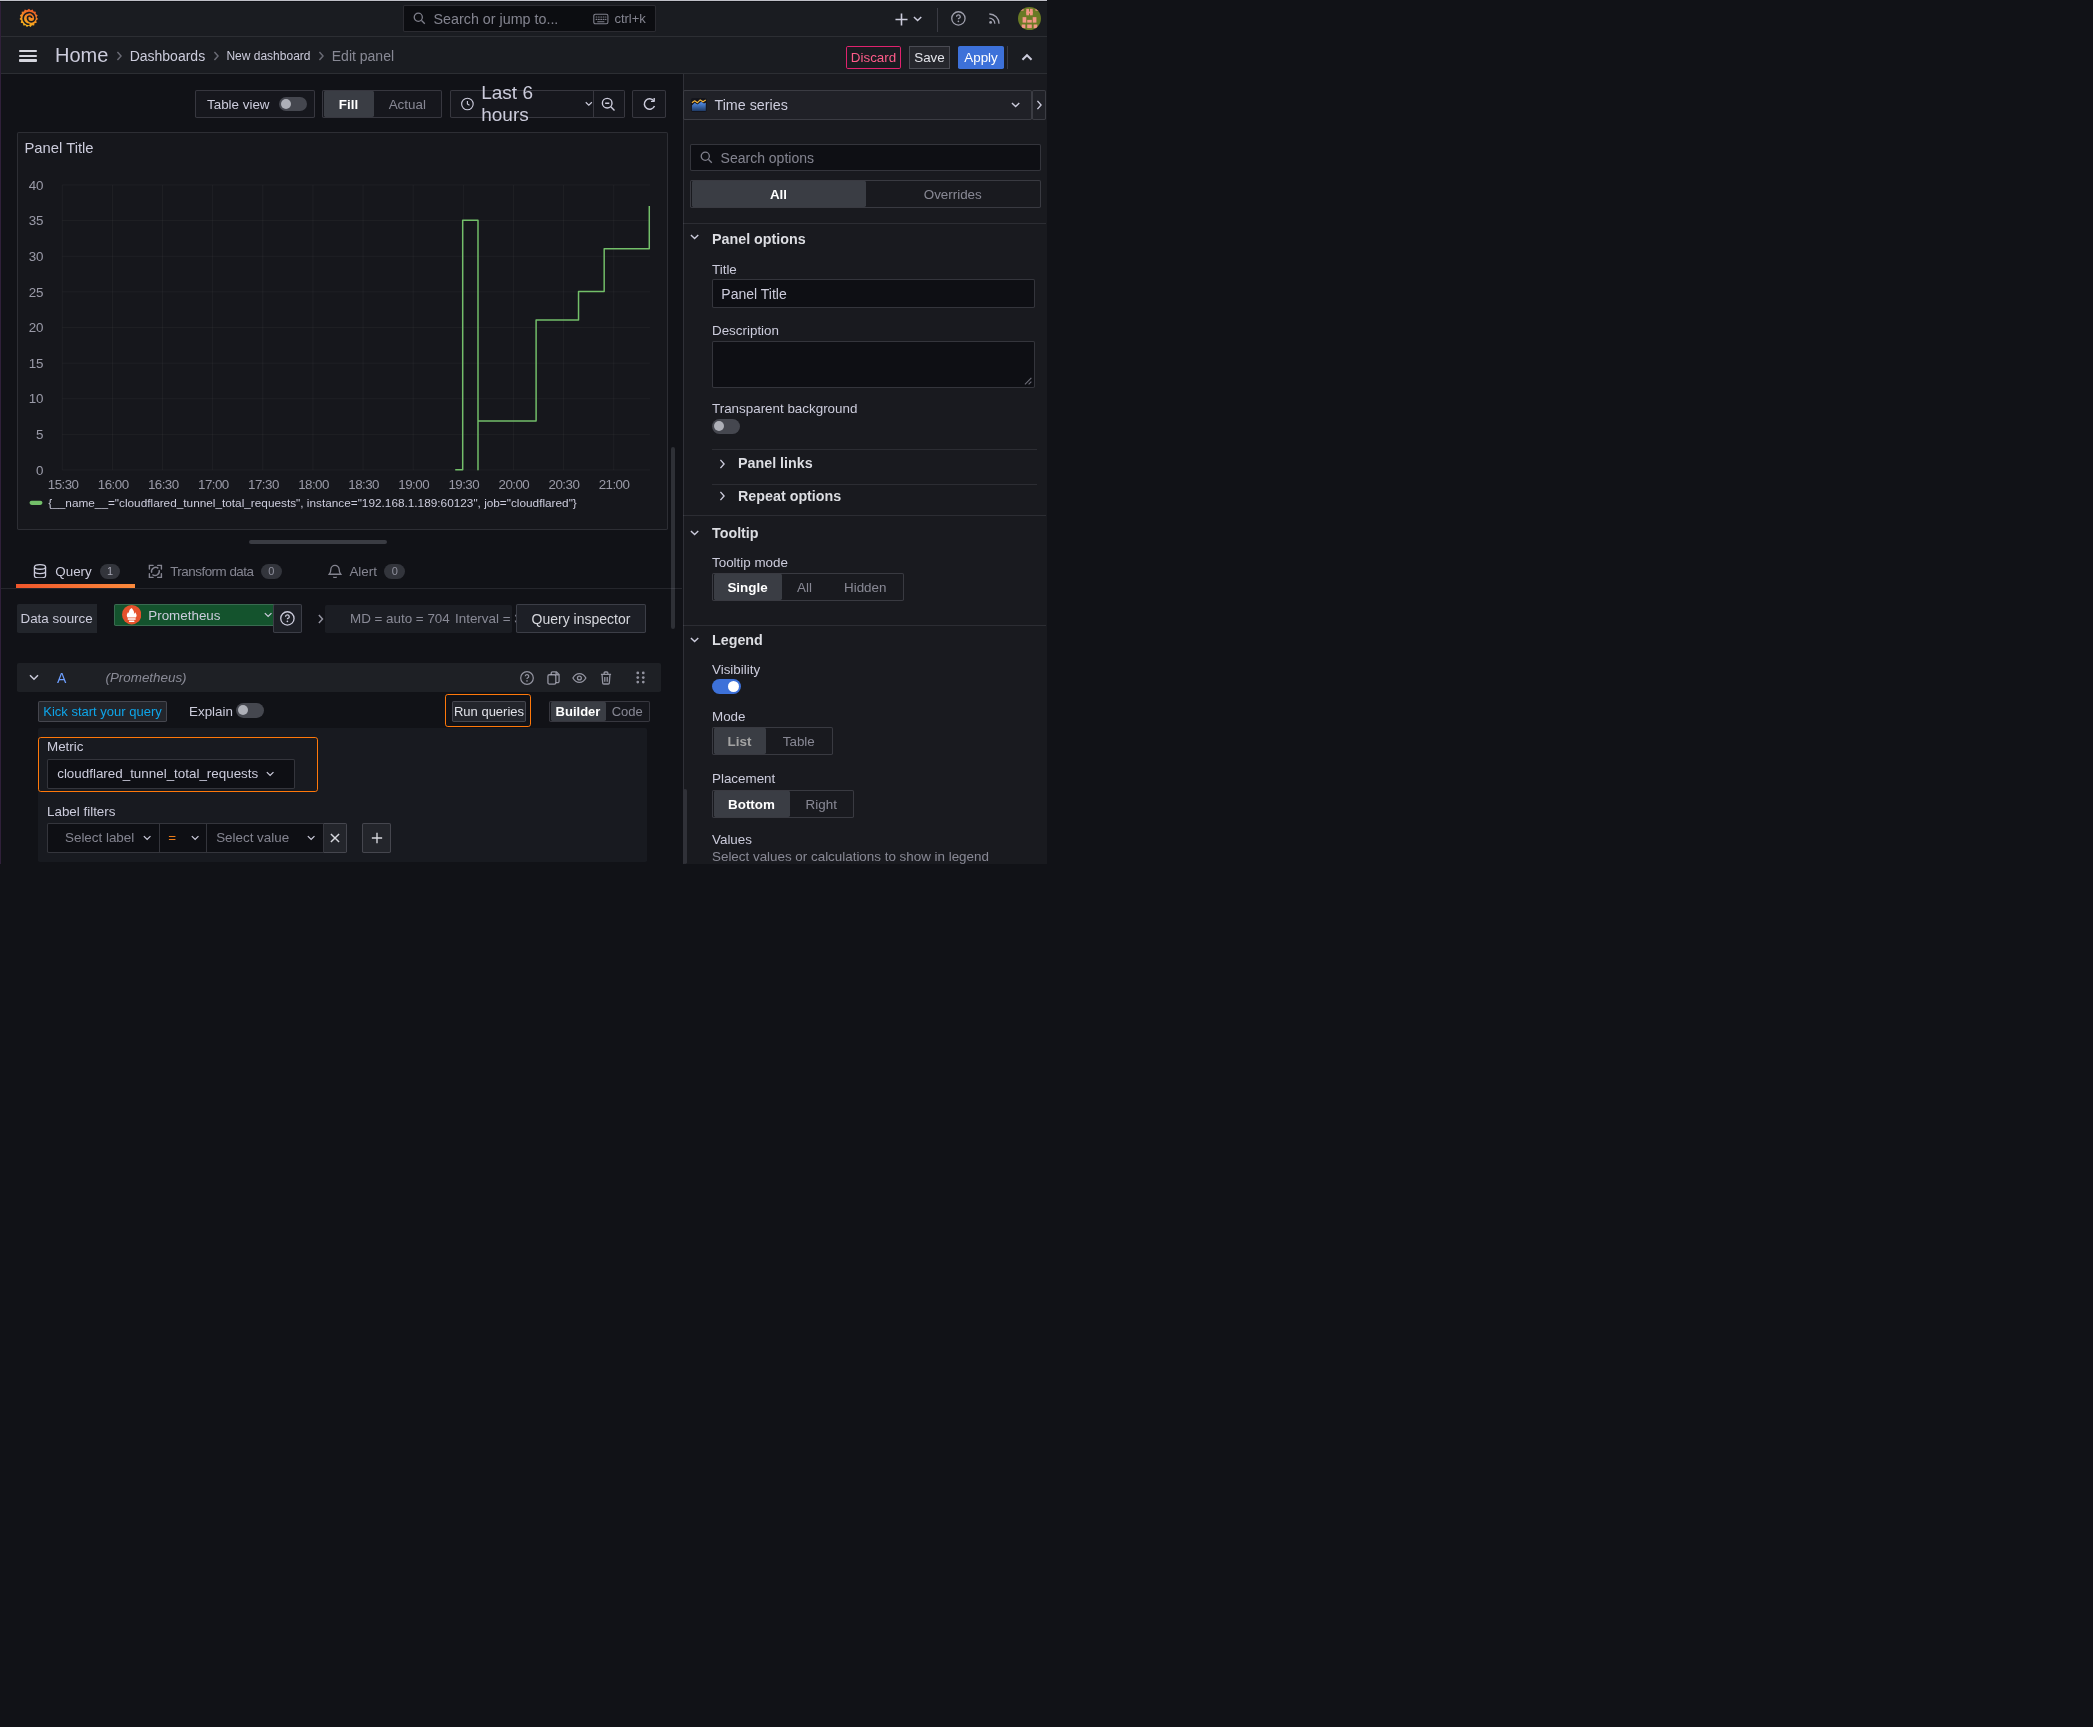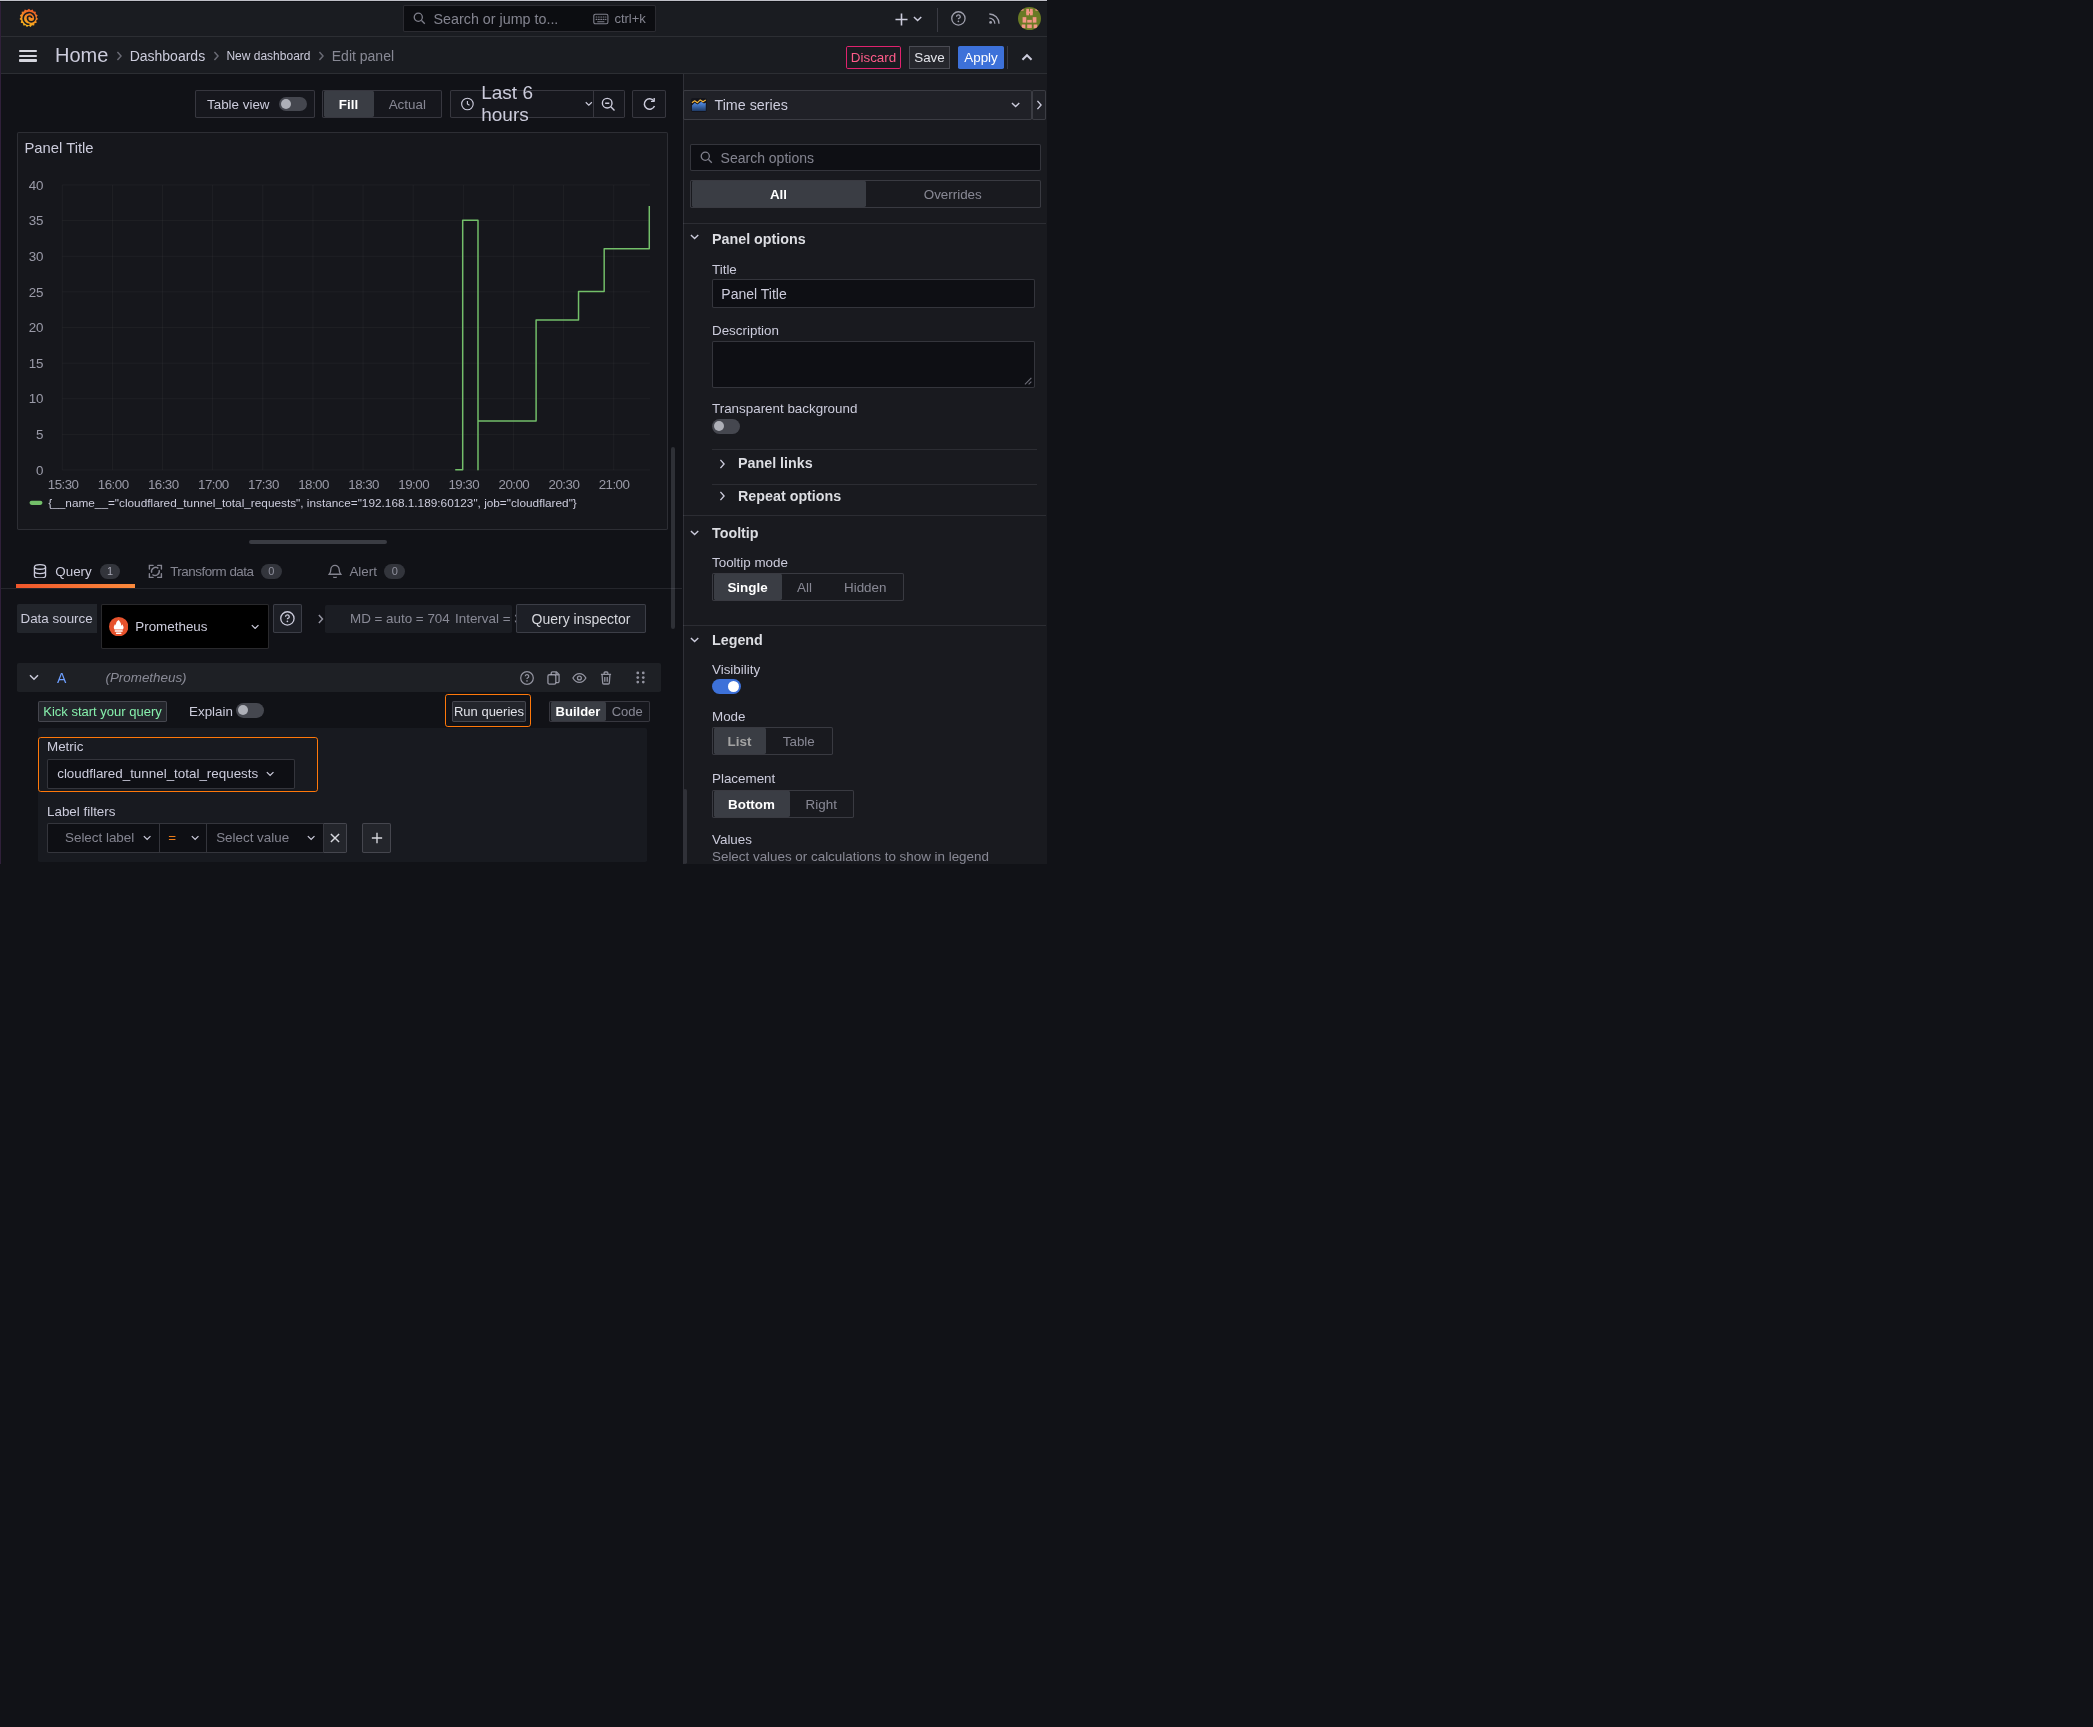--- a/index.html
+++ b/index.html
@@ -234,21 +234,21 @@
 </div>
 <div class="ab row" style="left:328px;top:558px;height:26px">
   <svg width="14" height="14.8" viewBox="0 0 16 17" fill="none" stroke="rgba(204,204,220,.62)" stroke-width="1.5">
       <path d="M8 1.6a4.8 4.8 0 0 1 4.8 4.8c0 3.6 1.5 4.8 1.9 5.4H1.3c.4-.6 1.9-1.8 1.9-5.4A4.8 4.8 0 0 1 8 1.6zM6.3 14.6a1.8 1.8 0 0 0 3.4 0"></path>
     </svg>
   <span class="dim" style="font-size:13.4px;margin-left:7.4px">Alert</span>
   <span class="ctr" style="margin-left:7.4px;width:21px;height:15px;border-radius:8.3px;background:#33353c;color:rgba(204,204,220,.6);font-size:11px">0</span>
 </div>
 
 <div class="ab ctr" style="left:16.6px;top:604px;width:80px;height:29px;background:#22252b;border-radius:1.8px 0 0 1.8px;color:#ccccdc;font-size:13.4px">Data source</div>
-<div class="ab bd row" style="left:101px;top:604px;width:168px;height:45px;background:#000000;border-color:rgba(204,204,220,.2)">
+<div class="ab bd row" style="left:114px;top:604px;width:168px;height:22px;background:#14532d;border-color:rgba(204,204,220,.2)">
   <div id="promicon" style="margin-left:6.5px;width:19.4px;height:19.4px">
   <svg width="19.4" height="19.4" viewBox="0 0 21 21">
         <circle cx="10.5" cy="10.5" r="10.5" fill="#e6522c"></circle>
   <path fill="#fff" d="M10.5 3.2c1 1.6 2.6 2.9 2.6 5.1 0 .9-.3 1.6-.3 1.6s1.1-.7 1.4-2c1 1.2 1.6 2.4 1.6 3.5 0 .9-.3 1.6-.8 2.2H6c-.5-.6-.8-1.3-.8-2.2 0-1.5.7-2.9 1.5-3.9.2.9.8 1.5.8 1.5s-.2-3 1.3-4.5c.8-.8 1.5-1 1.7-1.3z"></path>
   <rect x="6.1" y="14.4" width="8.8" height="1.6" rx=".5" fill="#fff"></rect>
   <rect x="7.5" y="16.8" width="6" height="1.5" rx=".5" fill="#fff"></rect>
   </svg>
   </div>
   <span class="txt" style="font-size:13.4px;margin-left:7.4px">Prometheus</span>
   <span style="flex:1"></span>
@@ -297,21 +297,21 @@
   <svg style="margin-right:14.8px" width="11" height="13" viewBox="0 0 12 14" fill="rgba(204,204,220,.68)">
       <circle cx="3" cy="2" r="1.5"></circle>
       <circle cx="9" cy="2" r="1.5"></circle>
       <circle cx="3" cy="7" r="1.5"></circle>
       <circle cx="9" cy="7" r="1.5"></circle>
       <circle cx="3" cy="12" r="1.5"></circle>
       <circle cx="9" cy="12" r="1.5"></circle>
     </svg>
 </div>
 
-<div class="ab ctr" style="left:38px;top:701px;width:129px;height:21px;background:#23252b;border:0.9px solid rgba(204,204,220,.2);border-radius:1.8px;color:#86efac;font-size:13px">Kick start your query</div>
+<div class="ab ctr" style="left:38px;top:701px;width:129px;height:21px;background:#23252b;border:0.9px solid rgba(204,204,220,.2);border-radius:1.8px;color:#0ea5e9;font-size:13px">Kick start your query</div>
 <div class="ab txt" style="left:189px;top:704px;font-size:13.4px">Explain</div>
 <div class="ab" style="left:236px;top:703px;width:28px;height:14.8px;background:#45474f;border-radius:7.4px">
     <div style="position:absolute;left:2.3px;top:2.3px;width:10px;height:10px;border-radius:50%;background:#aeb0b8"></div>
   </div>
 <div class="ab" style="left:445px;top:694px;width:86px;height:33px;border:1.8px solid #ff780a;border-radius:2.8px"></div>
 <div class="ab ctr" style="left:452px;top:701px;width:74px;height:21px;background:#23252b;border:0.9px solid rgba(204,204,220,.2);border-radius:1.8px;color:#e0e1e7;font-size:13px">Run queries</div>
 <div class="ab row bd" style="left:549px;top:701px;width:101px;height:21px;background:#16171d">
   <div class="ctr" style="width:55px;height:19px;margin-left:0.5px;background:#3a3d44;border-radius:1.4px;color:#fff;font-size:13px;font-weight:bold">Builder</div>
   <div class="ctr dim" style="flex:1;font-size:13px">Code</div>
 </div>

